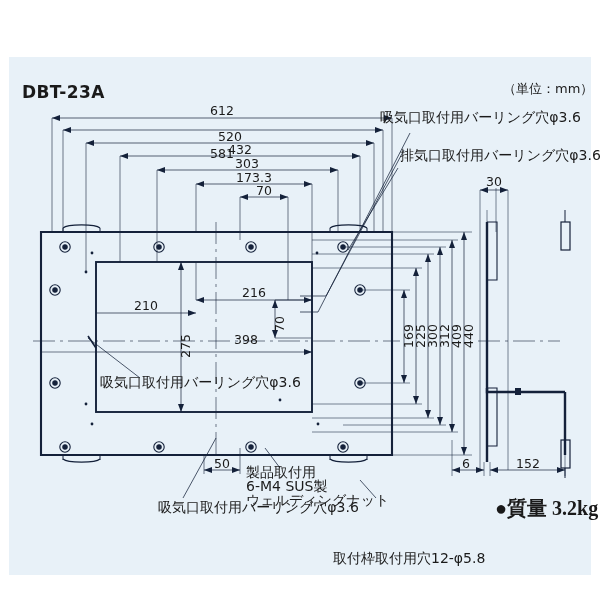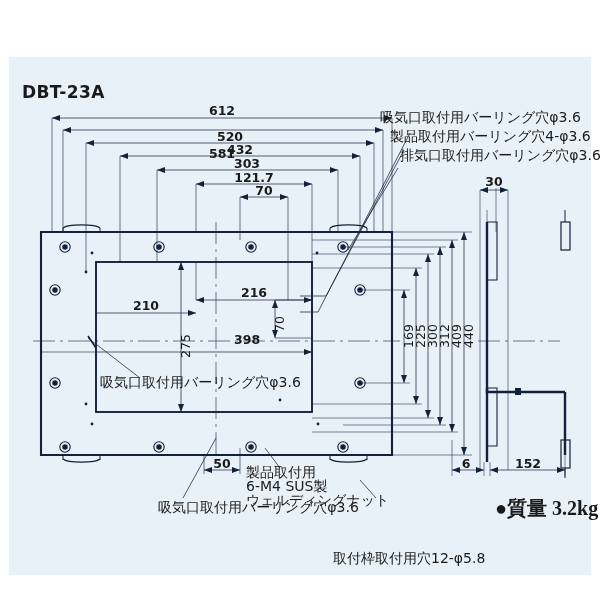--- a/index.html
+++ b/index.html
@@ -3,21 +3,21 @@
 <meta charset="utf-8">
 <style>
   html,body{margin:0;padding:0;background:#ffffff;}
   body{width:600px;height:600px;font-family:"DejaVu Sans","Liberation Sans",sans-serif;}
   #root{position:relative;width:600px;height:600px;background:#ffffff;overflow:hidden;}
   #panel{position:absolute;left:9px;top:57px;width:582px;height:518px;background:#e8f1f8;}
   #drawing{position:absolute;left:0;top:0;width:600px;height:600px;}
   .txt{position:absolute;white-space:nowrap;color:#1a1a1a;}
   .model{font-size:17px;font-weight:bold;letter-spacing:.4px;}
   .unit{font-size:13px;}
-  .dim{font-size:12.5px;font-family:"DejaVu Sans","Liberation Sans",sans-serif;font-weight:bold;}
+  .dim{font-size:12.5px;font-family:"DejaVu Sans","Liberation Sans",sans-serif;}
   .dimv{font-size:12.5px;transform-origin:left top;transform:rotate(-90deg);}
   .note{font-size:14px;}
   .mass{font-size:20px;font-weight:bold;font-family:Liberation Serif, serif;}
   .ctr{transform:translateX(-50%);}
 </style>
 </head>
 <body>
 
 <div id="root">
 
@@ -202,27 +202,28 @@
         <line x1="484" y1="462" x2="484" y2="476"></line>
         <line x1="490" y1="462" x2="490" y2="476"></line>
         <line x1="565" y1="455" x2="565" y2="476"></line>
         <line x1="452" y1="440" x2="452" y2="476"></line>
       </g>
     </g>
   </svg>
 
   <div class="txt model" style="left:22px;top:82px;">DBT-23A</div>
 
+  <div class="txt unit" style="left:503px;top:80px;">（単位：mm）</div>
 
   <div class="txt dim ctr" style="left:222px;top:103px;">612</div>
   <div class="txt dim ctr" style="left:222px;top:116px;margin-top:30px;">581</div>
   <div class="txt dim ctr" style="left:230px;top:129px;">520</div>
   <div class="txt dim ctr" style="left:240px;top:142px;">432</div>
   <div class="txt dim ctr" style="left:247px;top:156px;">303</div>
-  <div class="txt dim ctr" style="left:254px;top:170px;">121.7</div>
+  <div class="txt dim ctr" style="left:254px;top:170px;">173.3</div>
   <div class="txt dim ctr" style="left:264px;top:183px;">70</div>
 
   <div class="txt dim ctr" style="left:254px;top:285px;">216</div>
   <div class="txt dim ctr" style="left:146px;top:298px;">210</div>
   <div class="txt dim" style="left:202px;top:332px;margin-left:32px;">398</div>
   <div class="txt dim ctr" style="left:222px;top:456px;">50</div>
 
   <div class="txt dimv" style="left:178px;top:358px;">275</div>
   <div class="txt dimv" style="left:272px;top:332px;">70</div>
 
@@ -231,21 +232,20 @@
   <div class="txt dimv" style="left:425px;top:348px;">300</div>
   <div class="txt dimv" style="left:437px;top:348px;">312</div>
   <div class="txt dimv" style="left:449px;top:348px;">409</div>
   <div class="txt dimv" style="left:461px;top:348px;">440</div>
 
   <div class="txt dim ctr" style="left:494px;top:174px;">30</div>
   <div class="txt dim ctr" style="left:466px;top:456px;">6</div>
   <div class="txt dim ctr" style="left:528px;top:456px;">152</div>
 
   <div class="txt note" style="left:380px;top:109px;">吸気口取付用バーリング穴φ3.6</div>
-  <div class="txt note" style="left:390px;top:128px;">製品取付用バーリング穴4-φ3.6</div>
   <div class="txt note" style="left:400px;top:147px;">排気口取付用バーリング穴φ3.6</div>
 
   <div class="txt note" style="left:100px;top:374px;">吸気口取付用バーリング穴φ3.6</div>
 
   <div class="txt note" style="left:158px;top:499px;">吸気口取付用バーリング穴φ3.6</div>
   <div class="txt note" style="left:246px;top:464px;">製品取付用</div>
   <div class="txt note" style="left:246px;top:478px;">6-M4 SUS製</div>
   <div class="txt note" style="left:246px;top:492px;">ウェルディングナット</div>
   <div class="txt note" style="left:333px;top:504px;margin-top:46px;">取付枠取付用穴12-φ5.8</div>
 

